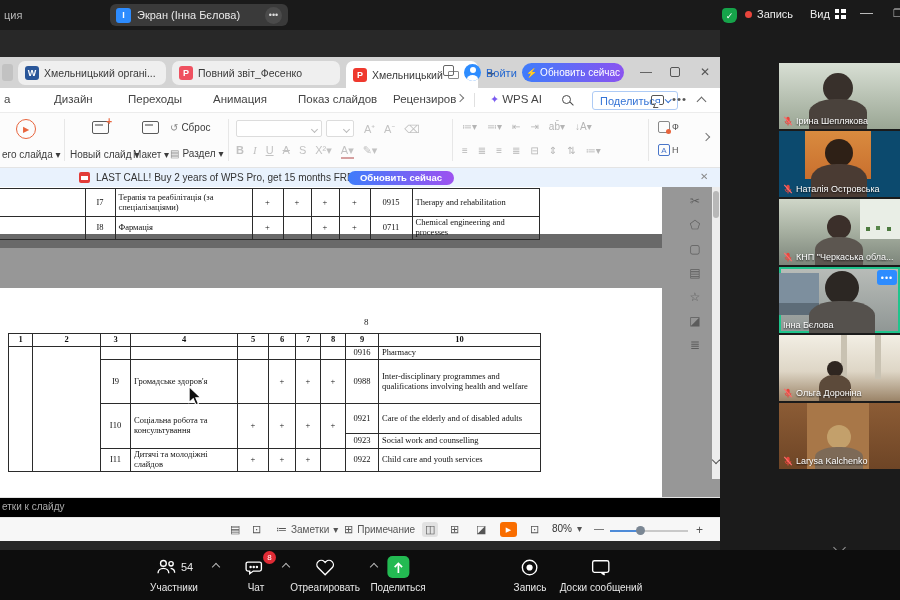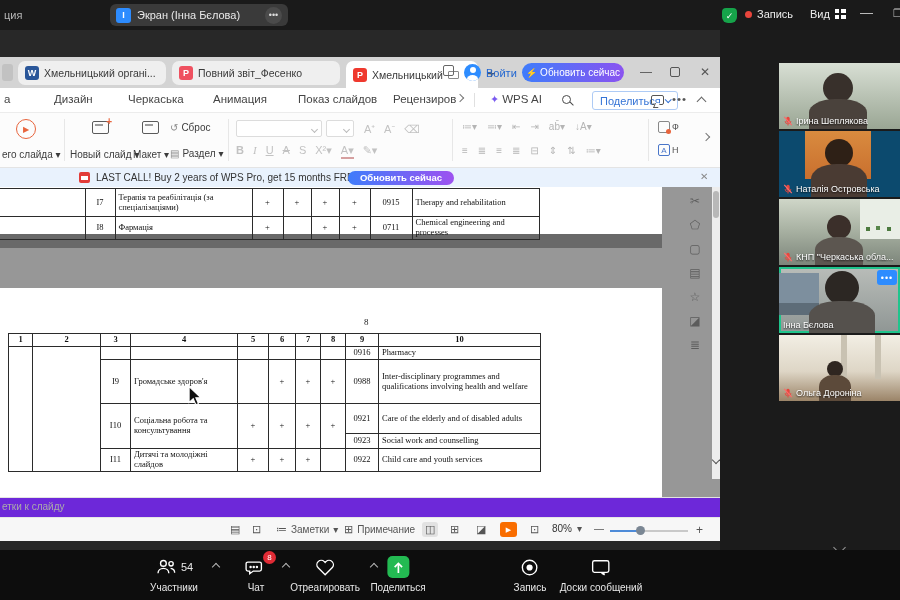--- a/index.html
+++ b/index.html
@@ -131,21 +131,21 @@
   .doc-table td.pl, .doc-table td.cd, .doc-table td.code { text-align:center; }
   .doc-table tr.h td { text-align:center; font-weight:700; }
 
   .side-icons { position:absolute; left:684px; top:8px; width:22px; display:flex; flex-direction:column;
     gap:12px; align-items:center; color:#5c5c5c; font-size:12px; line-height:1; }
   .v-scroll { position:absolute; right:0; top:0; width:8px; height:292px; background:#ededed; }
   .v-thumb { position:absolute; left:1px; top:4px; width:6px; height:27px; background:#b8b8b8; border-radius:3px; }
   .v-down { position:absolute; left:1px; top:270px; width:6px; height:6px; border-right:1.4px solid #555;
     border-bottom:1.4px solid #555; transform:rotate(45deg); }
 
-  .notesbar { position:relative; height:20px; background:#6d28d9; border-top:1px solid #e3e3e3;
+  .notesbar { position:relative; height:20px; background:#000000; border-top:1px solid #e3e3e3;
     font-size:10px; color:#ababab; padding:3px 0 0 2px; }
 
   .statusbar { position:relative; height:24px; background:#f7f7f7; border-top:1px solid #e6e6e6;
     color:#555; font-size:10px; }
   .sb { position:absolute; top:5px; display:flex; align-items:center; gap:4px; white-space:nowrap; }
   .sb-g { font-size:11px; }
   .sb-view-sel { background:#e2e2e2; border-radius:3px; padding:1px 3px; }
   .sb-play { position:absolute; left:500px; top:4px; width:17px; height:15px; background:#f96d00;
     border-radius:3px; color:#fff; font-size:7px; display:grid; place-items:center; }
   .sb-track { position:absolute; left:610px; top:12px; width:78px; height:2px; background:#c9c9c9; }
@@ -232,21 +232,21 @@
       <span>Обновить сейчас</span>
     </div>
     <div class="wc" style="left:640px">—</div>
     <div class="wc" style="left:670px;font-size:10px;width:10px;height:10px;border:1.3px solid #555;border-radius:2px;top:10px"></div>
     <div class="wc" style="left:700px">✕</div>
   </div>
 
   <div class="menubar">
     <span class="mi" style="left:4px">а</span>
     <span class="mi" style="left:54px">Дизайн</span>
-    <span class="mi" style="left:128px">Черкаська</span>
+    <span class="mi" style="left:128px">Переходы</span>
     <span class="mi" style="left:213px">Анимация</span>
     <span class="mi" style="left:298px">Показ слайдов</span>
     <span class="mi" style="left:393px">Рецензиров</span>
     <span class="m-chev"></span>
     <span class="m-div"></span>
     <span class="mi" style="left:490px"><span class="ai-star">✦</span><span>WPS AI</span></span>
     <span class="search-icon"></span>
     <div class="share-btn">
       <span>Поделиться</span>
       <span class="chev-d"></span>
@@ -581,20 +581,34 @@
     <div class="pname">
         <svg width="10" height="10" viewBox="0 0 12 12">
           <path d="M6 1a2 2 0 0 1 2 2v3a2 2 0 0 1-4 0V3a2 2 0 0 1 2-2z" fill="#e8453c"></path>
           <path d="M2.5 6a3.5 3.5 0 0 0 7 0" stroke="#e8453c" fill="none"></path>
           <line x1="6" y1="9.5" x2="6" y2="11.5" stroke="#e8453c"></line>
           <line x1="1.5" y1="1" x2="10.5" y2="11" stroke="#ff6b6b" stroke-width="1.4"></line>
         </svg>
         <span>Ольга Дороніна</span>
       </div>
   </div>
+  <div class="tile t6">
+    <div class="panel"></div>
+    <div class="head" style="left:48px;top:22px;width:24px;height:24px;background:#c3a06b"></div>
+    <div class="torso" style="left:36px;top:44px;width:48px;height:22px;background:#7d6a57"></div>
+    <div class="pname">
+        <svg width="10" height="10" viewBox="0 0 12 12">
+          <path d="M6 1a2 2 0 0 1 2 2v3a2 2 0 0 1-4 0V3a2 2 0 0 1 2-2z" fill="#e8453c"></path>
+          <path d="M2.5 6a3.5 3.5 0 0 0 7 0" stroke="#e8453c" fill="none"></path>
+          <line x1="6" y1="9.5" x2="6" y2="11.5" stroke="#e8453c"></line>
+          <line x1="1.5" y1="1" x2="10.5" y2="11" stroke="#ff6b6b" stroke-width="1.4"></line>
+        </svg>
+        <span>Larysa Kalchenko</span>
+      </div>
+  </div>
 </div>
 <div class="sb-chev">
     <span></span>
   </div>
 
 <div class="bottombar">
   <div class="bb-item" style="left:174px">
     <div class="bb-ico-row">
       <svg width="22" height="18" viewBox="0 0 24 20" fill="none" stroke="#fff" stroke-width="1.5">
           <circle cx="9" cy="6" r="3.2"></circle>

